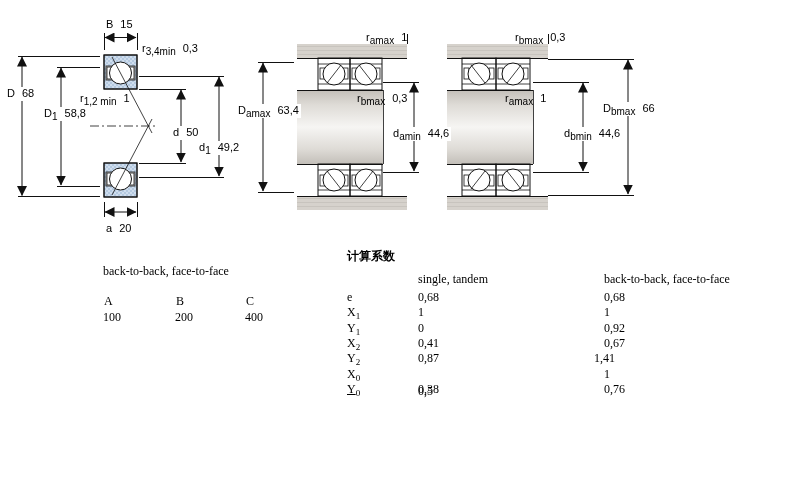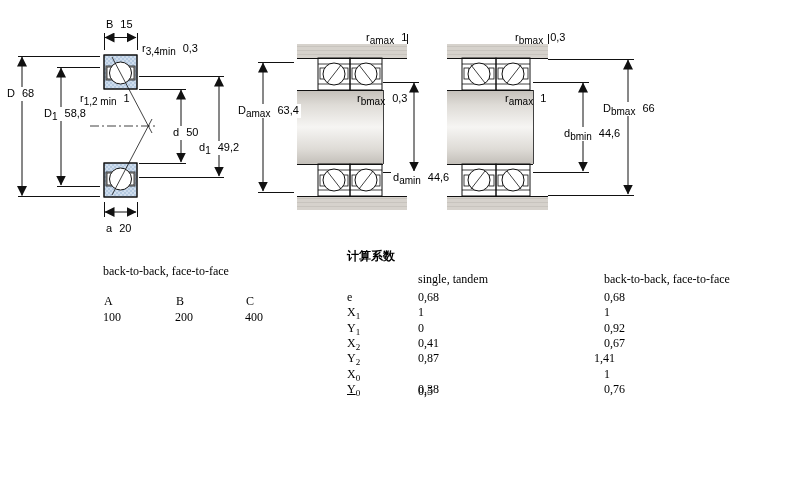--- a/index.html
+++ b/index.html
@@ -216,21 +216,21 @@
   <div class="dim bg" style="left:5px;top:87px;"><span>D</span><sub></sub><span class="v">68</span></div>
   <div class="dim" style="left:80px;top:92px;"><span>r</span><sub>1,2 min</sub><span class="v">1</span></div>
   <div class="dim bg" style="left:42px;top:107px;"><span>D</span><sub>1</sub><span class="v">58,8</span></div>
   <div class="dim bg" style="left:171px;top:126px;"><span>d</span><sub></sub><span class="v">50</span></div>
   <div class="dim bg" style="left:197px;top:141px;"><span>d</span><sub>1</sub><span class="v">49,2</span></div>
   <div class="dim" style="left:106px;top:222px;"><span>a</span><sub></sub><span class="v">20</span></div>
 
   <div class="dim" style="left:366px;top:31px;"><span>r</span><sub>amax</sub><span class="v">1</span></div>
   <div class="dim" style="left:357px;top:92px;"><span>r</span><sub>bmax</sub><span class="v">0,3</span></div>
   <div class="dim bg" style="left:236px;top:104px;"><span>D</span><sub>amax</sub><span class="v">63,4</span></div>
-  <div class="dim bg" style="left:391px;top:127px;margin-top:44px;"><span>d</span><sub>amin</sub><span class="v">44,6</span></div>
+  <div class="dim bg" style="left:391px;top:127px;"><span>d</span><sub>amin</sub><span class="v">44,6</span></div>
 
   <div class="dim" style="left:515px;top:31px;"><span>r</span><sub>bmax</sub><span class="v">0,3</span></div>
   <div class="dim" style="left:505px;top:92px;"><span>r</span><sub>amax</sub><span class="v">1</span></div>
   <div class="dim bg" style="left:601px;top:102px;"><span>D</span><sub>bmax</sub><span class="v">66</span></div>
   <div class="dim bg" style="left:562px;top:127px;"><span>d</span><sub>bmin</sub><span class="v">44,6</span></div>
 
   <div class="tbl" style="left:103px;top:249px;width:220px;height:90px;">
     <div class="abs" style="left:0;top:15px;">back-to-back, face-to-face</div>
     <div class="abs" style="left:1px;top:45px;">A</div>
     <div class="abs" style="left:73px;top:45px;">B</div>

